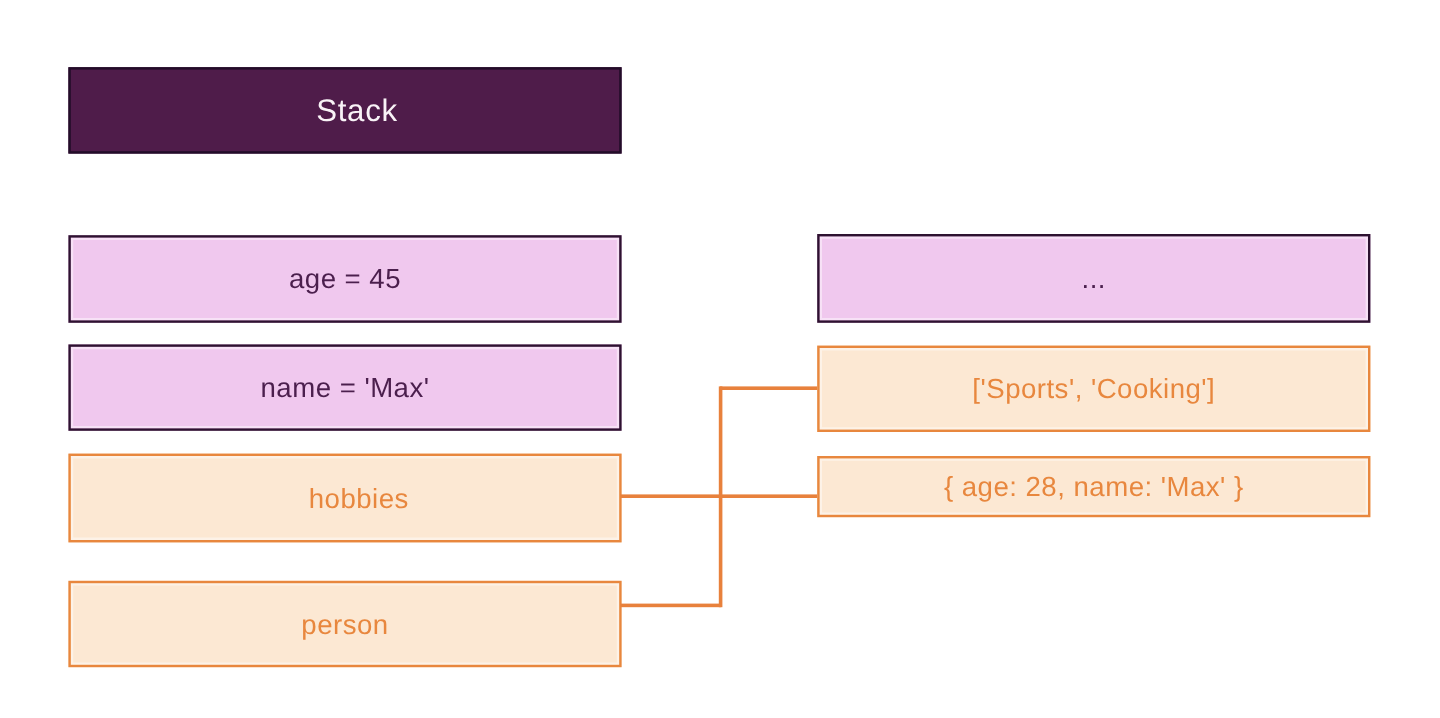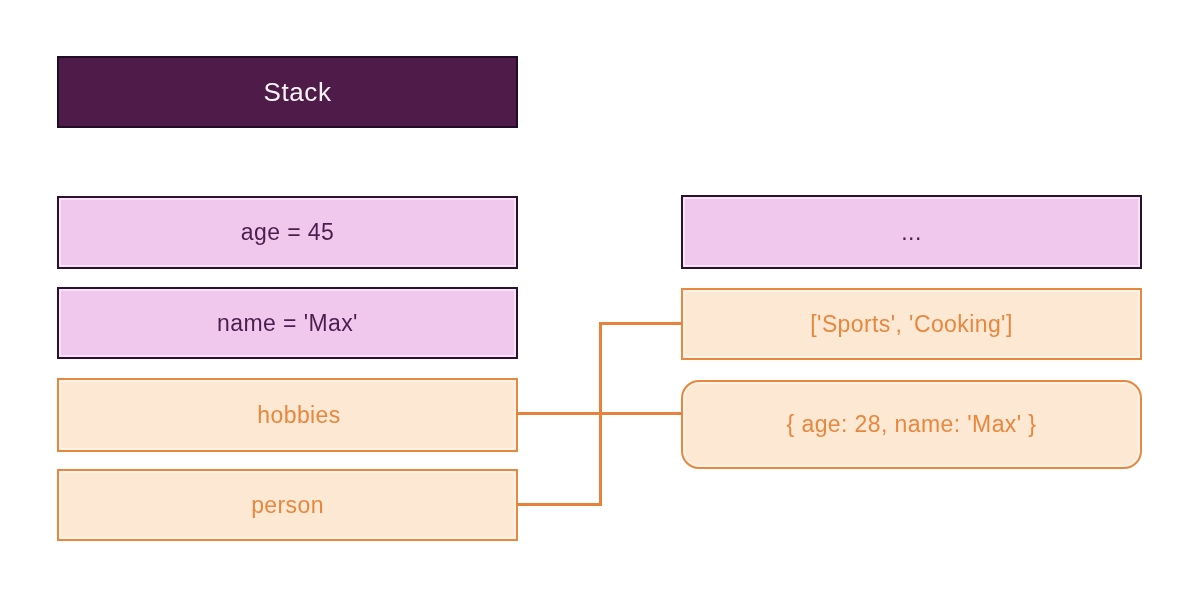--- a/index.html
+++ b/index.html
@@ -47,24 +47,24 @@
     border: 2px solid var(--orange-border);
     color: var(--orange-text);
     box-shadow: inset 0 0 0 2px rgba(255,255,255,0.45);
   }
 
   
   .r-header { top: 56px;  height: 72px; }
   .r1       { top: 196px; height: 73px; }
   .r2       { top: 287px; height: 72px; }
   .r3       { top: 378px; height: 74px; padding-left: 23px; }
-  .r4       { top: 469px; height: 72px; }
+  .r4       { top: 484px; height: 72px; }
   .h1       { top: 195px; height: 74px; }
   .h2       { top: 288px; height: 72px; }
-  .h3       { top: 380px; height: 89px; border-radius: 18px; }
+  .h3       { top: 380px; height: 51px; }
 
   .connector {
     position: absolute;
     background: var(--line-color);
   }
   .conn-top      { left: 600px; top: 322px; width: 81px;  height: 3px; }
   .conn-mid      { left: 517px; top: 412px; width: 164px; height: 3px; }
   .conn-bottom   { left: 517px; top: 503px; width: 84px;  height: 3px; }
   .conn-vertical { left: 599px; top: 322px; width: 3px;   height: 184px; }
 </style>

